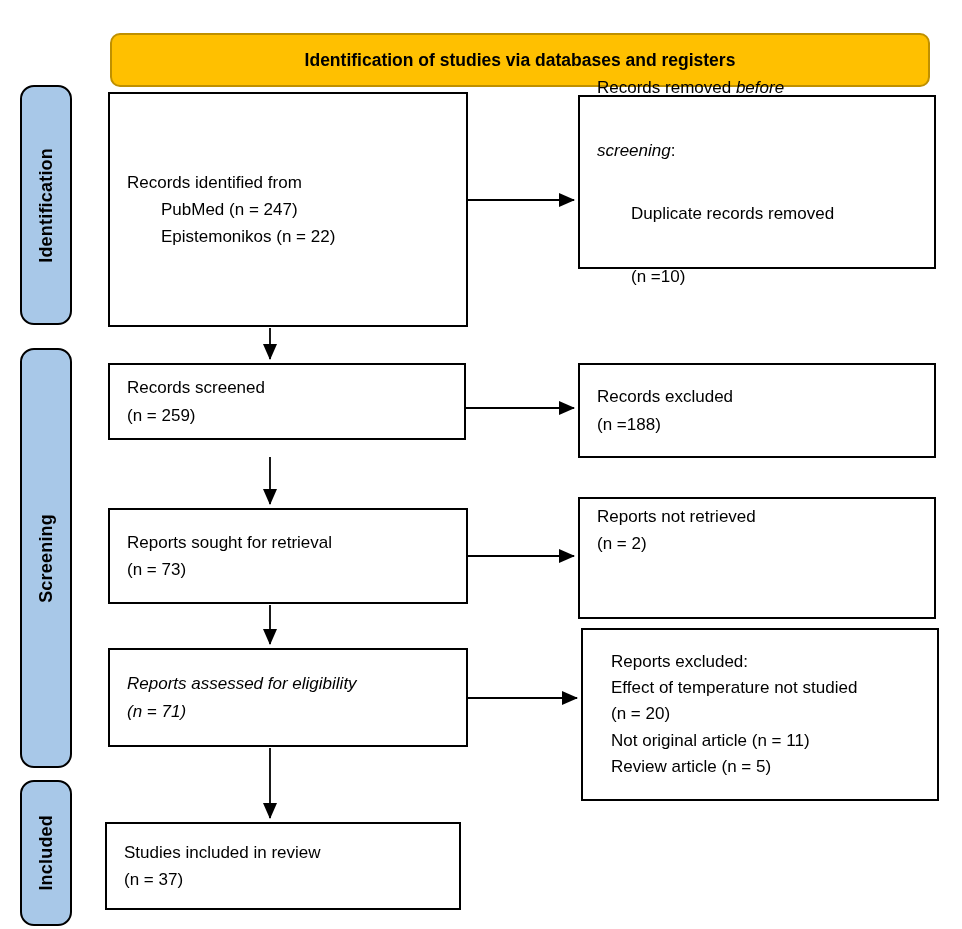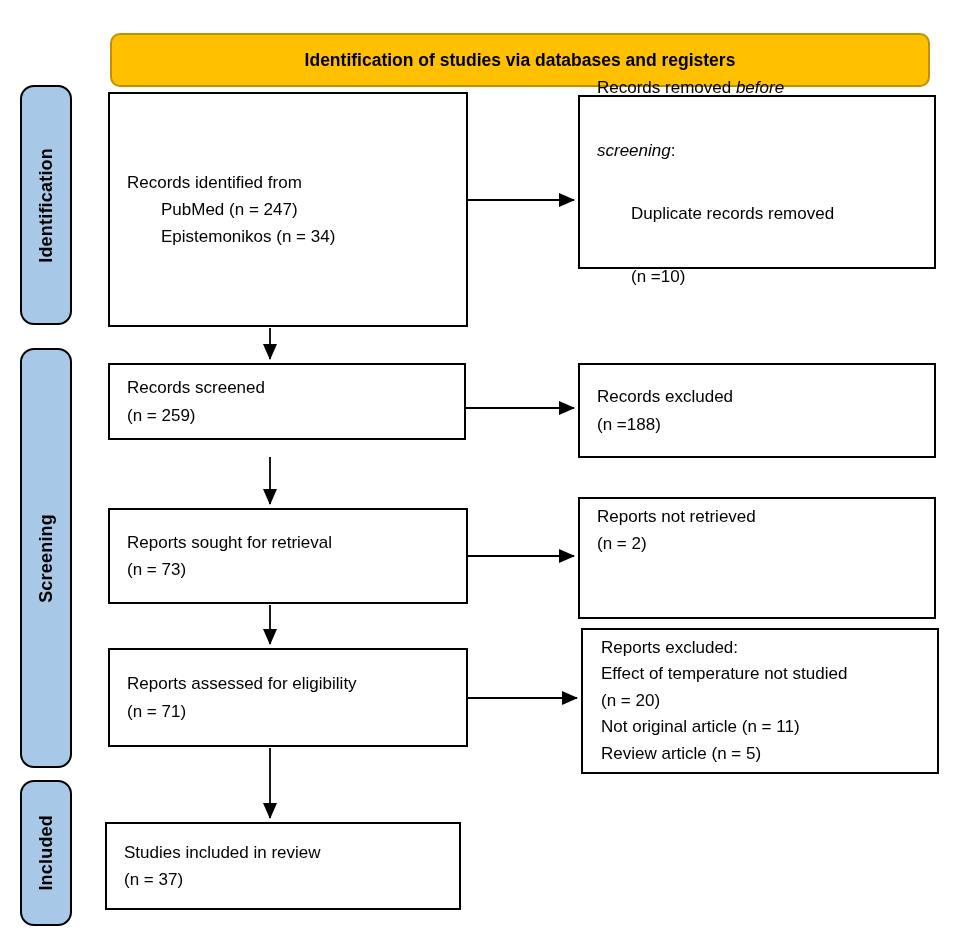--- a/index.html
+++ b/index.html
@@ -45,23 +45,23 @@
     line-height: 1.6;
   }
   .box .indent { padding-left: 34px; }
   .b-identified      { left: 108px; top: 92px;  width: 360px; height: 235px; }
   .b-removed         { left: 578px; top: 95px;  width: 358px; height: 174px; gap: 36px; }
   .b-screened        { left: 108px; top: 363px; width: 358px; height: 77px; }
   .b-excluded        { left: 578px; top: 363px; width: 358px; height: 95px; }
   .b-sought          { left: 108px; top: 508px; width: 360px; height: 96px; }
   .b-notretrieved    { left: 578px; top: 497px; width: 358px; height: 122px;
                        justify-content: flex-start; padding-top: 4px; }
-  .b-assessed        { left: 108px; top: 648px; width: 360px; height: 99px; }
-  .b-reportsexcluded { left: 581px; top: 628px; width: 358px; height: 146px;
-                       padding-left: 18px; line-height: 1.55; }
+  .b-assessed        { left: 108px; top: 648px; width: 360px; height: 99px; font-style: italic; }
+  .b-reportsexcluded { left: 581px; top: 628px; width: 358px; height: 173px;
+                       padding-left: 28px; line-height: 1.55; }
   .b-included        { left: 105px; top: 822px; width: 356px; height: 88px; }
   em { font-style: italic; }
   .arrows { position: absolute; left: 0; top: 0; pointer-events: none; }
 </style>
 </head>
 <body>
 
 <div class="page">
 
   <div class="banner">
@@ -74,21 +74,21 @@
   <div class="stage s-screening">
     <span class="stage-text">Screening</span>
   </div>
   <div class="stage s-included">
     <span class="stage-text">Included</span>
   </div>
 
   <div class="box b-identified">
     <div>Records identified from</div>
     <div class="indent">PubMed (n = 247)</div>
-    <div class="indent">Epistemonikos (n = 34)</div>
+    <div class="indent">Epistemonikos (n = 22)</div>
   </div>
 
   <div class="box b-removed">
     <div><span>Records removed </span><em>before</em></div>
     <div><em>screening</em><span>:</span></div>
     <div class="indent">Duplicate records removed</div>
     <div class="indent">(n =10)</div>
   </div>
 
   <div class="box b-screened">

